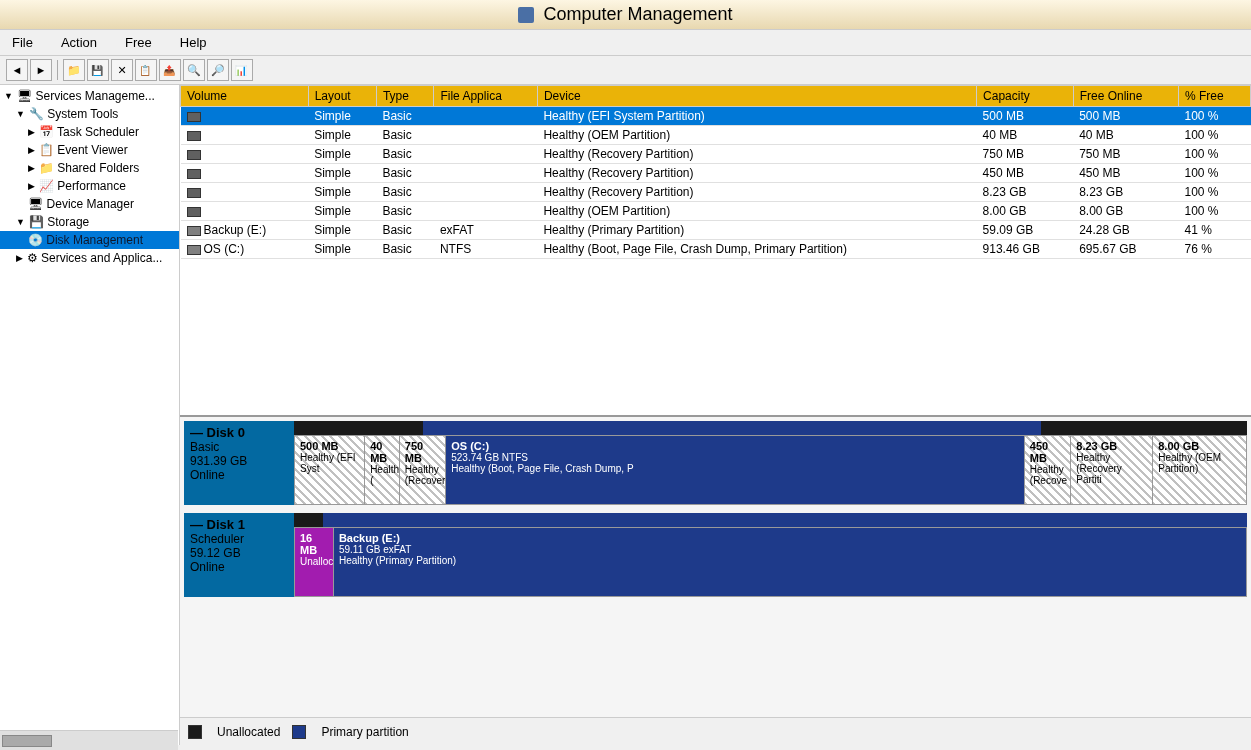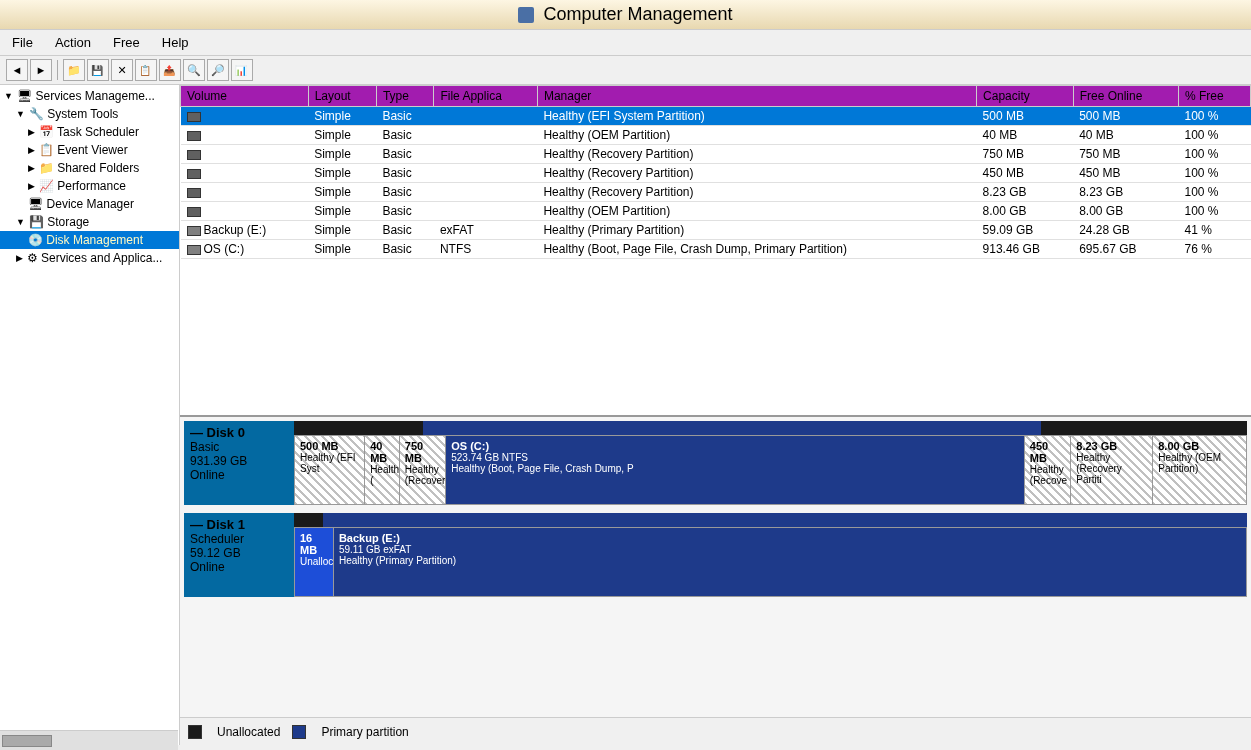--- a/index.html
+++ b/index.html
@@ -20,21 +20,21 @@
       border-radius: 2px;
       vertical-align: middle;
       margin-right: 4px;
     }
 
     
     #menubar {
       background: #f0f0f0;
       padding: 3px 6px;
       display: flex;
-      gap: 10px;
+      gap: 16px;
       border-bottom: 1px solid #ccc;
     }
     .menu-item {
       cursor: pointer;
       padding: 2px 6px;
       font-size: 13px;
     }
 
     
     #toolbar {
@@ -75,21 +75,21 @@
       font-size: 12px;
       cursor: pointer;
       display: flex; align-items: center; gap: 3px;
     }
     .tree-item {
       padding: 2px 4px;
       font-size: 12px;
       cursor: pointer;
       display: flex; align-items: center; gap: 3px;
     }
-    .tree-item.selected { background: #0078d7; color: #fef9c3; }
+    .tree-item.selected { background: #0078d7; color: #0f172a; }
     .indent1 { padding-left: 16px; }
     .indent2 { padding-left: 28px; }
     .triangle { font-size: 9px; margin-right: 1px; }
 
     
     #content {
       flex: 1;
       display: flex;
       flex-direction: column;
       background: #f5f5f5;
@@ -102,21 +102,21 @@
       overflow-y: auto;
       background: #fff;
       border-bottom: 2px solid #999;
     }
     table {
       width: 100%;
       border-collapse: collapse;
       font-size: 12px;
     }
     th {
-      background: #a21caf;
+      background: #eab308;
       border: 1px solid #ccc;
       padding: 3px 6px;
       text-align: left;
       font-weight: normal;
       position: sticky; top: 0;
     }
     td {
       border-bottom: 1px solid #e0e0e0;
       padding: 2px 6px;
       white-space: nowrap;
@@ -178,21 +178,21 @@
     .seg-hatch {
       background: repeating-linear-gradient(
         45deg,
         #c0c0c0,
         #c0c0c0 2px,
         #fff 2px,
         #fff 6px
       );
     }
     .seg-dark-blue { background: #1e3a8a; color: white; }
-    .seg-black { background: #1d4ed8; color: white; }
+    .seg-black { background: #a21caf; color: white; }
     .partition-seg strong { display: block; font-size: 11px; }
 
     
     #legend {
       padding: 4px 8px;
       display: flex;
       align-items: center;
       gap: 12px;
       font-size: 12px;
       border-top: 1px solid #ccc;
@@ -296,21 +296,21 @@
   <div id="content">
 
     <div id="top-table-container">
       <table>
         <thead>
           <tr>
             <th>Volume</th>
             <th>Layout</th>
             <th>Type</th>
             <th>File Applica</th>
-            <th>Manager</th>
+            <th>Device</th>
             <th>Capacity</th>
             <th>Free Online</th>
             <th>% Free</th>
           </tr>
         </thead>
         <tbody id="table-body">
         <tr class="row-selected">
       <td><span style="display:inline-block;width:14px;height:10px;background:#606060;border:1px solid #333;vertical-align:middle;margin-right:3px;"></span></td>
       <td>Simple</td>
       <td>Basic</td>

